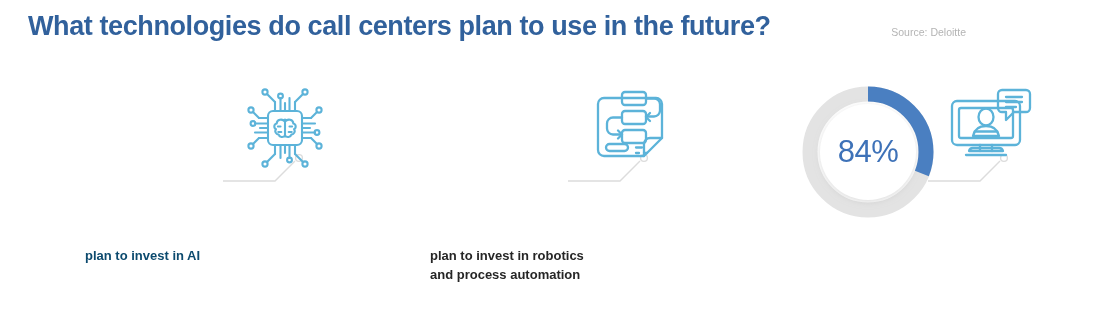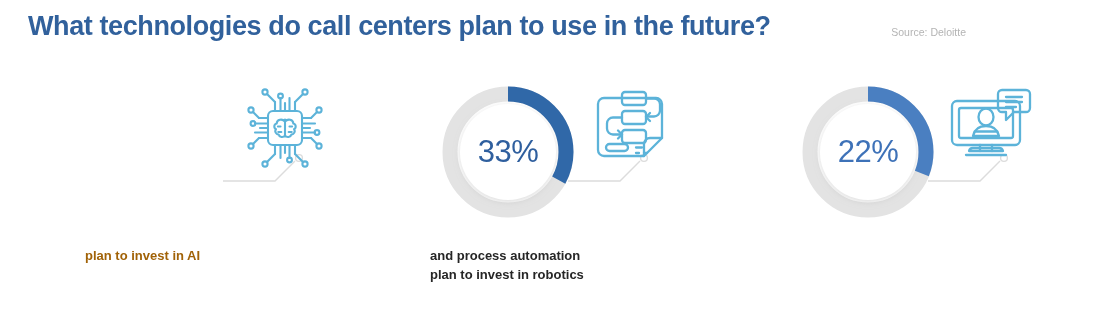--- a/index.html
+++ b/index.html
@@ -200,39 +200,26 @@
           <circle cx="82" cy="66" r="2.6"></circle>
           <circle cx="43.5" cy="16" r="2.4"></circle>
           <circle cx="52.5" cy="80" r="2.4"></circle>
           <circle cx="16" cy="43.5" r="2.4"></circle>
           <circle cx="80" cy="52.5" r="2.4"></circle>
         </g>
       </svg>
     </div>
 
     <div class="caption" style="color: rgb(38, 38, 38);">
-      <span class="caption-line" style="color: #a16207;">plan to invest in AI</span>
+      <span class="caption-line" style="color: #0c4a6e;">plan to invest in AI</span>
     </div>
   </div>
 
   <div class="stat stat-1">
 
-    <div class="donut-wrap">
-      <svg class="donut-svg" viewBox="0 0 140 140">
-        <defs>
-          <filter id="sh1" x="-30%" y="-30%" width="160%" height="160%">
-            <feDropShadow dx="0" dy="2" stdDeviation="3" flood-color="#b9b9b9" flood-opacity="0.5"></feDropShadow>
-          </filter>
-        </defs>
-        <circle cx="70" cy="70" r="58" fill="none" stroke="#e3e3e3" stroke-width="15"></circle>
-        <circle cx="70" cy="70" r="48" fill="#ffffff" filter="url(#sh1)"></circle>
-        <circle id="arc1" cx="70" cy="70" r="58" fill="none" stroke="#3068a8" stroke-width="15" stroke-linecap="butt" transform="rotate(-90 70 70)" stroke-dasharray="120.26016677941729 364.424747816416"></circle>
-      </svg>
-      <div class="donut-value" id="val1" style="color: rgb(47, 95, 158);">33%</div>
-    </div>
 
     <svg class="connector" viewBox="0 0 110 50">
       <path d="M0,33 L52,33 L72,13" fill="none" stroke="#dcdcdc" stroke-width="1.4"></path>
       <circle cx="76" cy="10" r="3.4" fill="#ffffff" stroke="#dcdcdc" stroke-width="1.4"></circle>
     </svg>
 
     <div class="icon-box">
       <svg class="icon-svg" viewBox="0 0 96 96">
         <g fill="none" stroke="#5cb3d9" stroke-width="2.3" stroke-linecap="round" stroke-linejoin="round">
 
@@ -251,39 +238,39 @@
 
           <rect x="24" y="64" width="22" height="7" rx="3.5"></rect>
           <path d="M54 67.5 h6"></path>
           <path d="M54 73 h3"></path>
           <path d="M62 73 h3"></path>
         </g>
       </svg>
     </div>
 
     <div class="caption" style="color: rgb(38, 38, 38);">
+      <span class="caption-line" style="color: rgb(38, 38, 38);">plan to invest in robotics</span>
       <span class="caption-line" style="color: rgb(38, 38, 38);">and process automation</span>
-      <span class="caption-line" style="color: rgb(38, 38, 38);">plan to invest in robotics</span>
     </div>
   </div>
 
   <div class="stat stat-2">
 
     <div class="donut-wrap">
       <svg class="donut-svg" viewBox="0 0 140 140">
         <defs>
           <filter id="sh2" x="-30%" y="-30%" width="160%" height="160%">
             <feDropShadow dx="0" dy="2" stdDeviation="3" flood-color="#b9b9b9" flood-opacity="0.5"></feDropShadow>
           </filter>
         </defs>
         <circle cx="70" cy="70" r="58" fill="none" stroke="#e3e3e3" stroke-width="15"></circle>
         <circle cx="70" cy="70" r="48" fill="#ffffff" filter="url(#sh2)"></circle>
         <circle id="arc2" cx="70" cy="70" r="58" fill="none" stroke="#4a7fc1" stroke-width="15" stroke-linecap="butt" transform="rotate(-90 70 70)" stroke-dasharray="112.97167182308897 364.424747816416"></circle>
       </svg>
-      <div class="donut-value" id="val2" style="color: rgb(62, 114, 184);">22%</div>
+      <div class="donut-value" id="val2" style="color: rgb(62, 114, 184);">84%</div>
     </div>
 
     <svg class="connector" viewBox="0 0 110 50">
       <path d="M0,33 L52,33 L72,13" fill="none" stroke="#dcdcdc" stroke-width="1.4"></path>
       <circle cx="76" cy="10" r="3.4" fill="#ffffff" stroke="#dcdcdc" stroke-width="1.4"></circle>
     </svg>
 
     <div class="icon-box">
       <svg class="icon-svg" viewBox="0 0 96 96">
         <g fill="none" stroke="#5cb3d9" stroke-width="2.3" stroke-linecap="round" stroke-linejoin="round">

